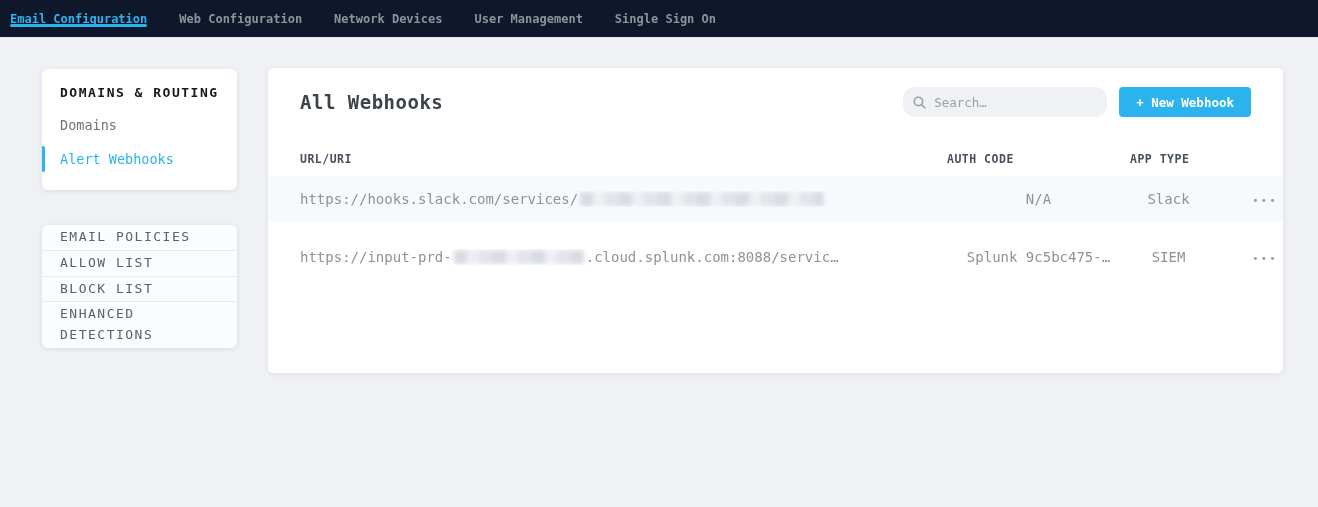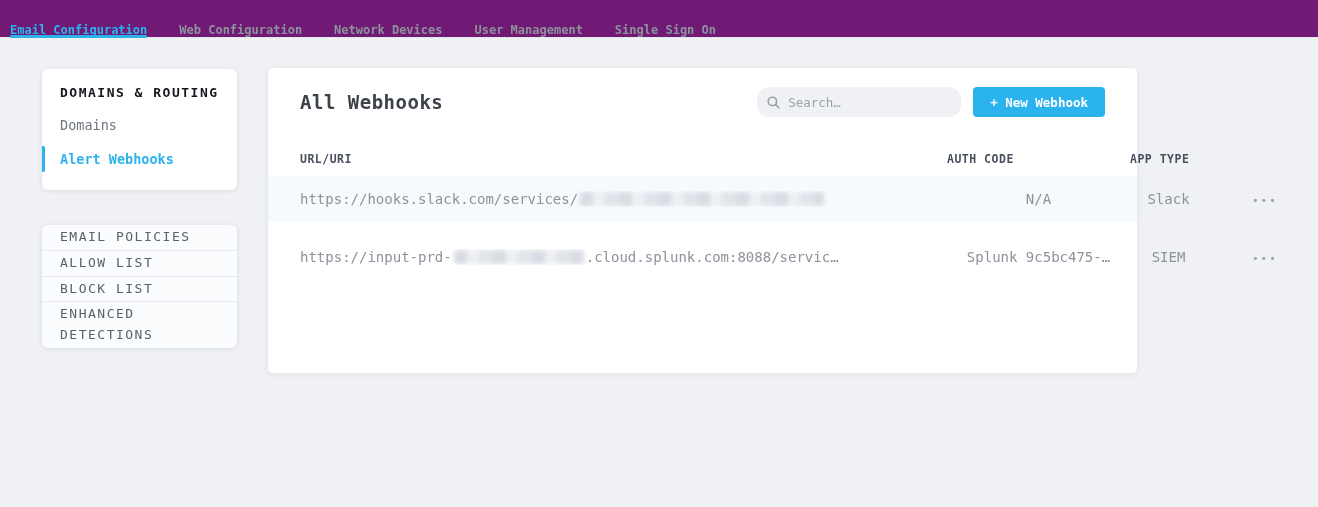--- a/index.html
+++ b/index.html
@@ -17,22 +17,22 @@
   body{
     background:var(--page-bg);
     font-family:"DejaVu Sans Mono","Liberation Mono",monospace;
     position:relative;
     overflow:hidden;
   }
 
   
   .topnav{
     position:absolute;left:0;top:0;width:1318px;height:38px;
-    background:#701a75;border-bottom:1px solid #e4e6ea;
-    display:flex;align-items:flex-end;padding-left:10px;gap:32px;
+    background:#0f172a;border-bottom:1px solid #e4e6ea;
+    display:flex;align-items:center;padding-left:10px;gap:32px;
   }
   .tab{
     position:relative;display:flex;align-items:center;
     font-size:12px;font-weight:bold;color:var(--nav-inactive);
     cursor:pointer;white-space:nowrap;
   }
   .tab.active{color:var(--accent);}
   .tab .underline{
     display:none;position:absolute;left:0;right:0;bottom:-1px;height:3px;
     background:var(--accent);border-radius:2px;
@@ -46,37 +46,37 @@
   }
   .card-routing{top:69px;padding:16px 16px 14px 0;}
   .card-routing .card-header{
     padding:0 18px;font-size:13px;font-weight:bold;color:#15181d;
     letter-spacing:1.5px;margin-bottom:8px;white-space:nowrap;
   }
   .side-item{
     position:relative;padding:9px 18px;font-size:13.5px;color:#6e757f;
     cursor:pointer;white-space:nowrap;
   }
-  .side-item.active{color:var(--accent);font-weight:bold;}
+  .side-item.active{color:var(--accent);font-weight:normal;}
   .side-item .active-bar{
     display:none;position:absolute;left:0;top:4px;bottom:4px;width:3px;
     background:var(--accent);border-radius:0 2px 2px 0;
   }
   .side-item.active .active-bar{display:block;}
 
   .card-sections{top:225px;background:#fbfcfd;overflow:hidden;}
   .section-link{
     padding:2px 18px;font-size:13px;color:#59616e;letter-spacing:1.5px;
     border-bottom:1px solid var(--divider);cursor:pointer;line-height:1.6;
   }
   .section-link:last-child{border-bottom:none;}
 
   
   .panel{
-    position:absolute;left:268px;top:68px;width:869px;height:305px;
+    position:absolute;left:268px;top:68px;width:1015px;height:305px;
     background:var(--panel-bg);border-radius:5px;
     box-shadow:0 1px 6px rgba(40,50,70,.08);
   }
   .panel-header{
     display:flex;align-items:center;height:68px;padding:0 32px;
   }
   .panel-title{
     font-size:19px;font-weight:bold;color:var(--text-dark);
     letter-spacing:.5px;flex:1;
   }

